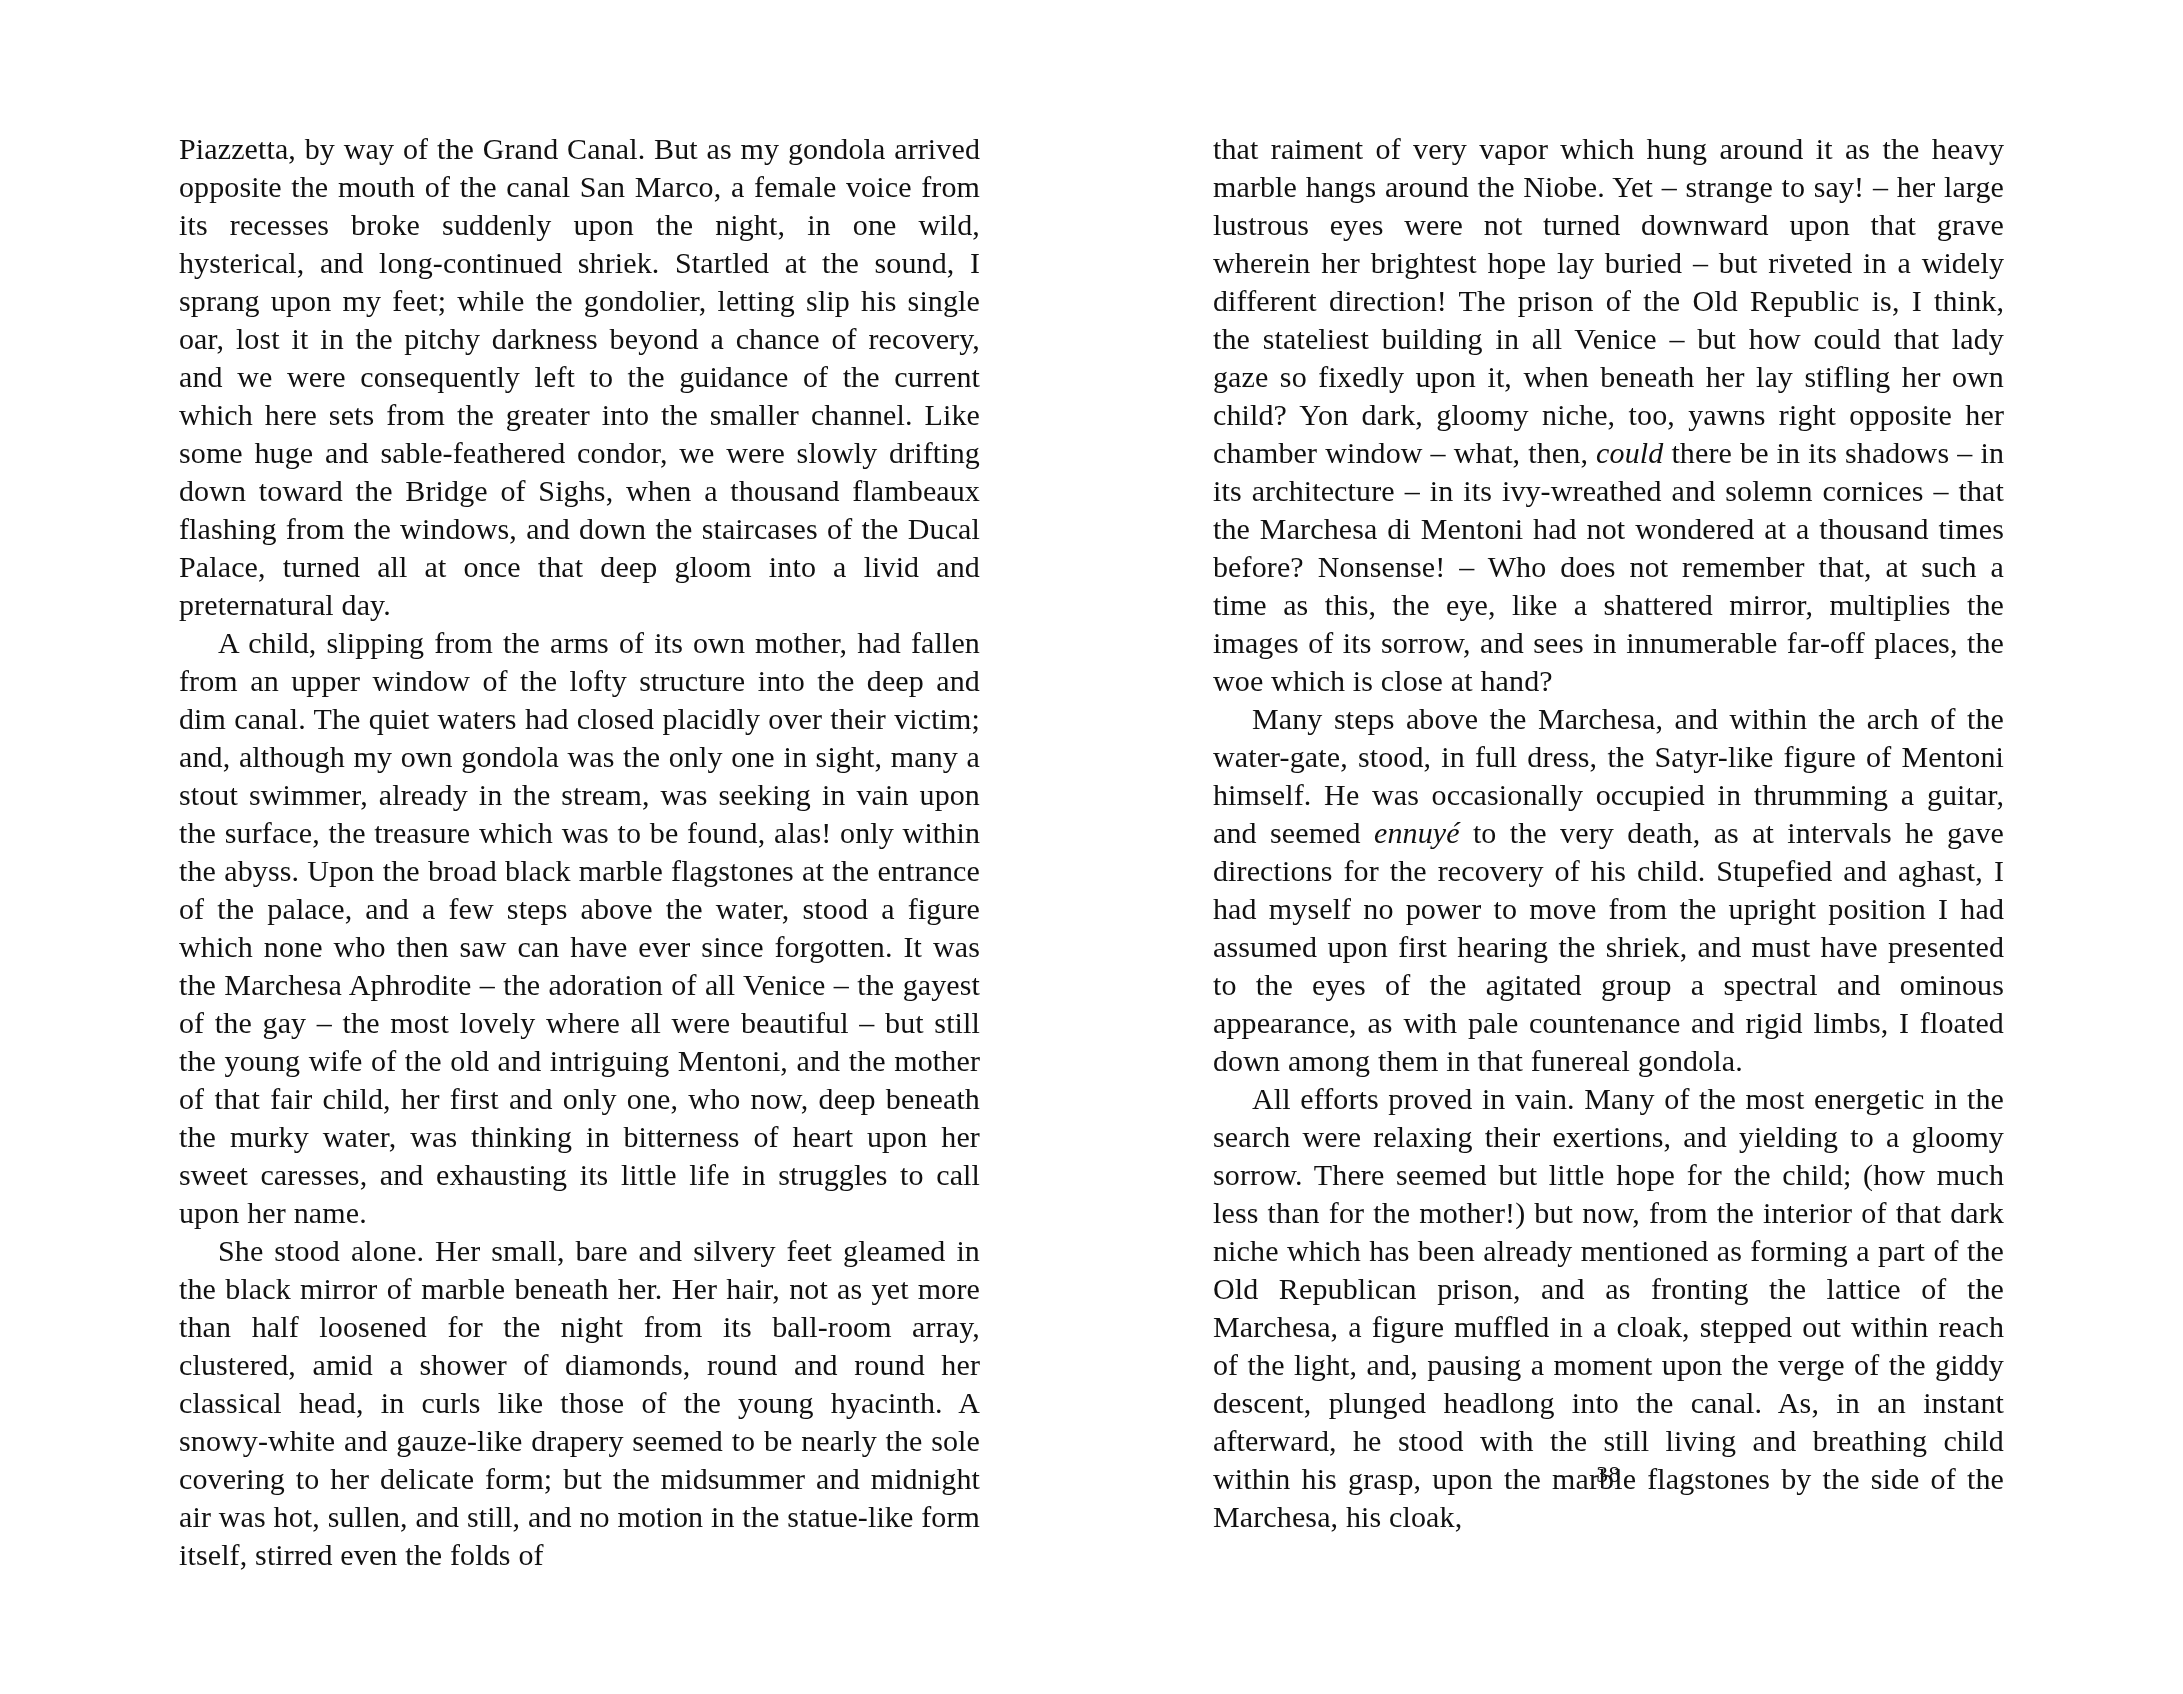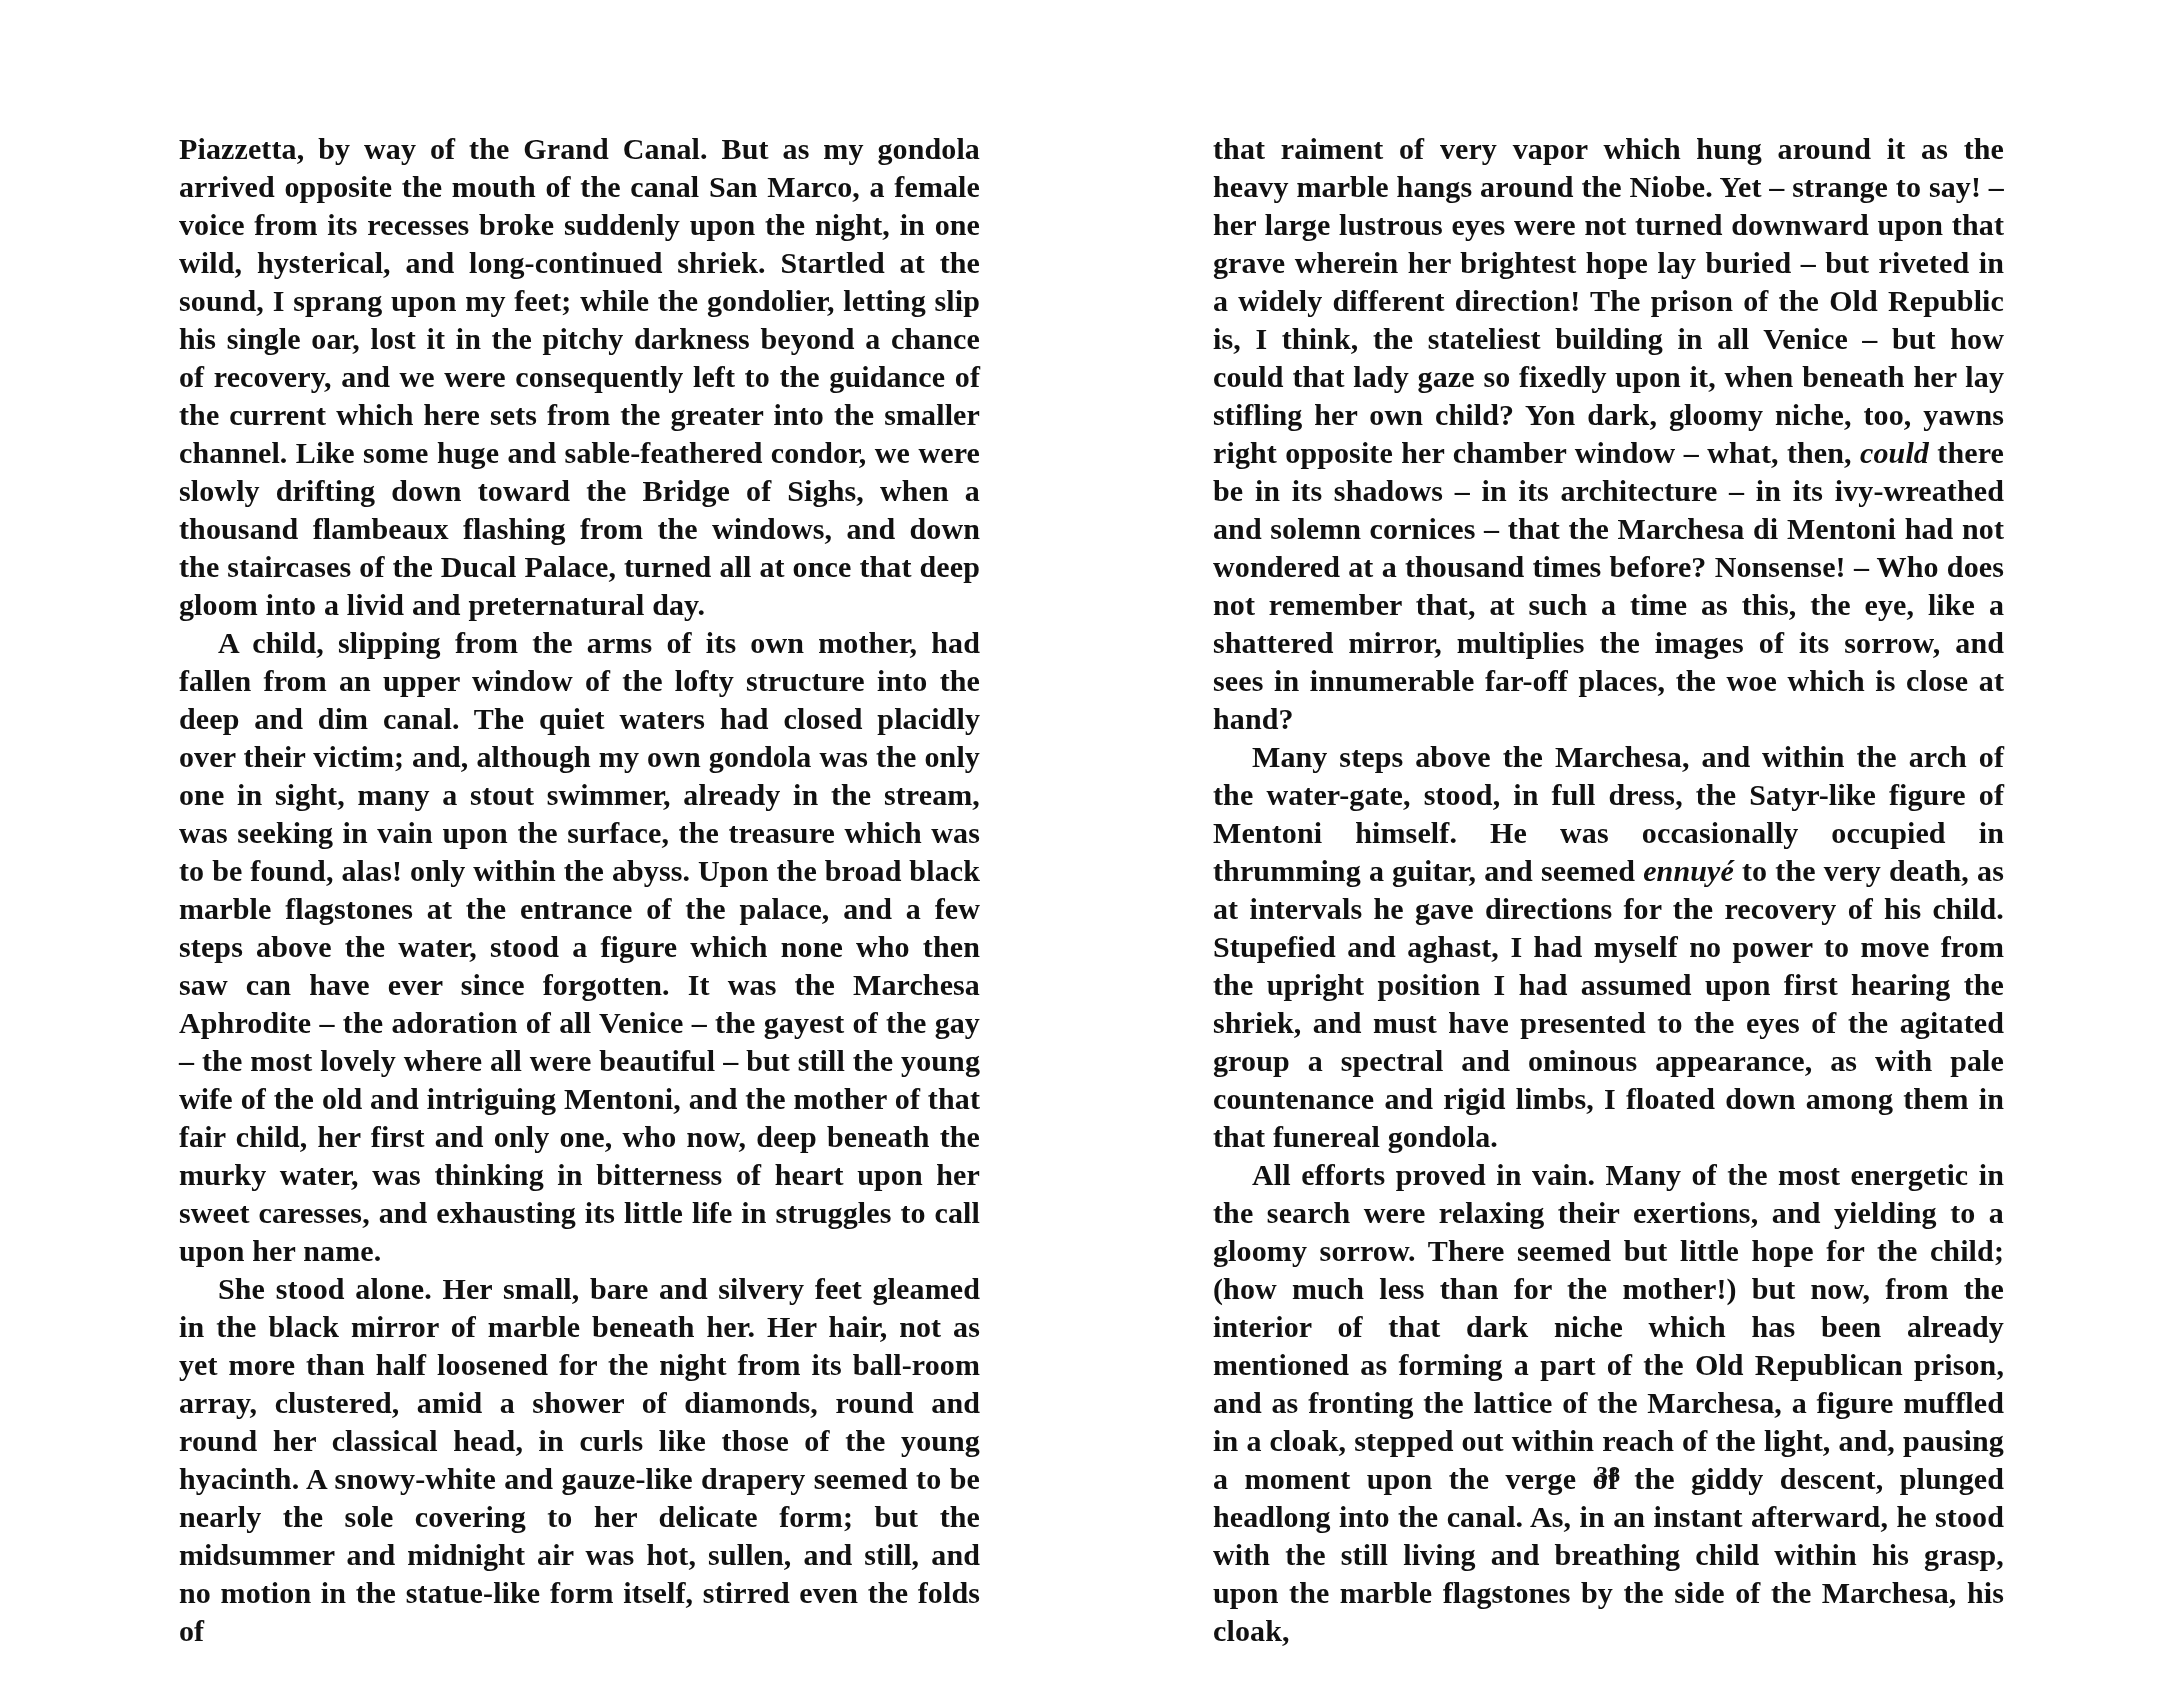--- a/index.html
+++ b/index.html
@@ -17,21 +17,20 @@
     color: #111111;
     -webkit-font-smoothing: antialiased;
   }
 
   .spread {
     position: absolute;
     left: 0;
     top: 0;
     width: 2092px;
     height: 1694px;
-    font-weight: bold;
   }
 
   
   .page {
     position: absolute;
     top: 0;
     height: 1694px;
   }
   .page-verso { left: 0;    width: 1091px; }
   .page-recto { left: 1091px; width: 1092px; }

